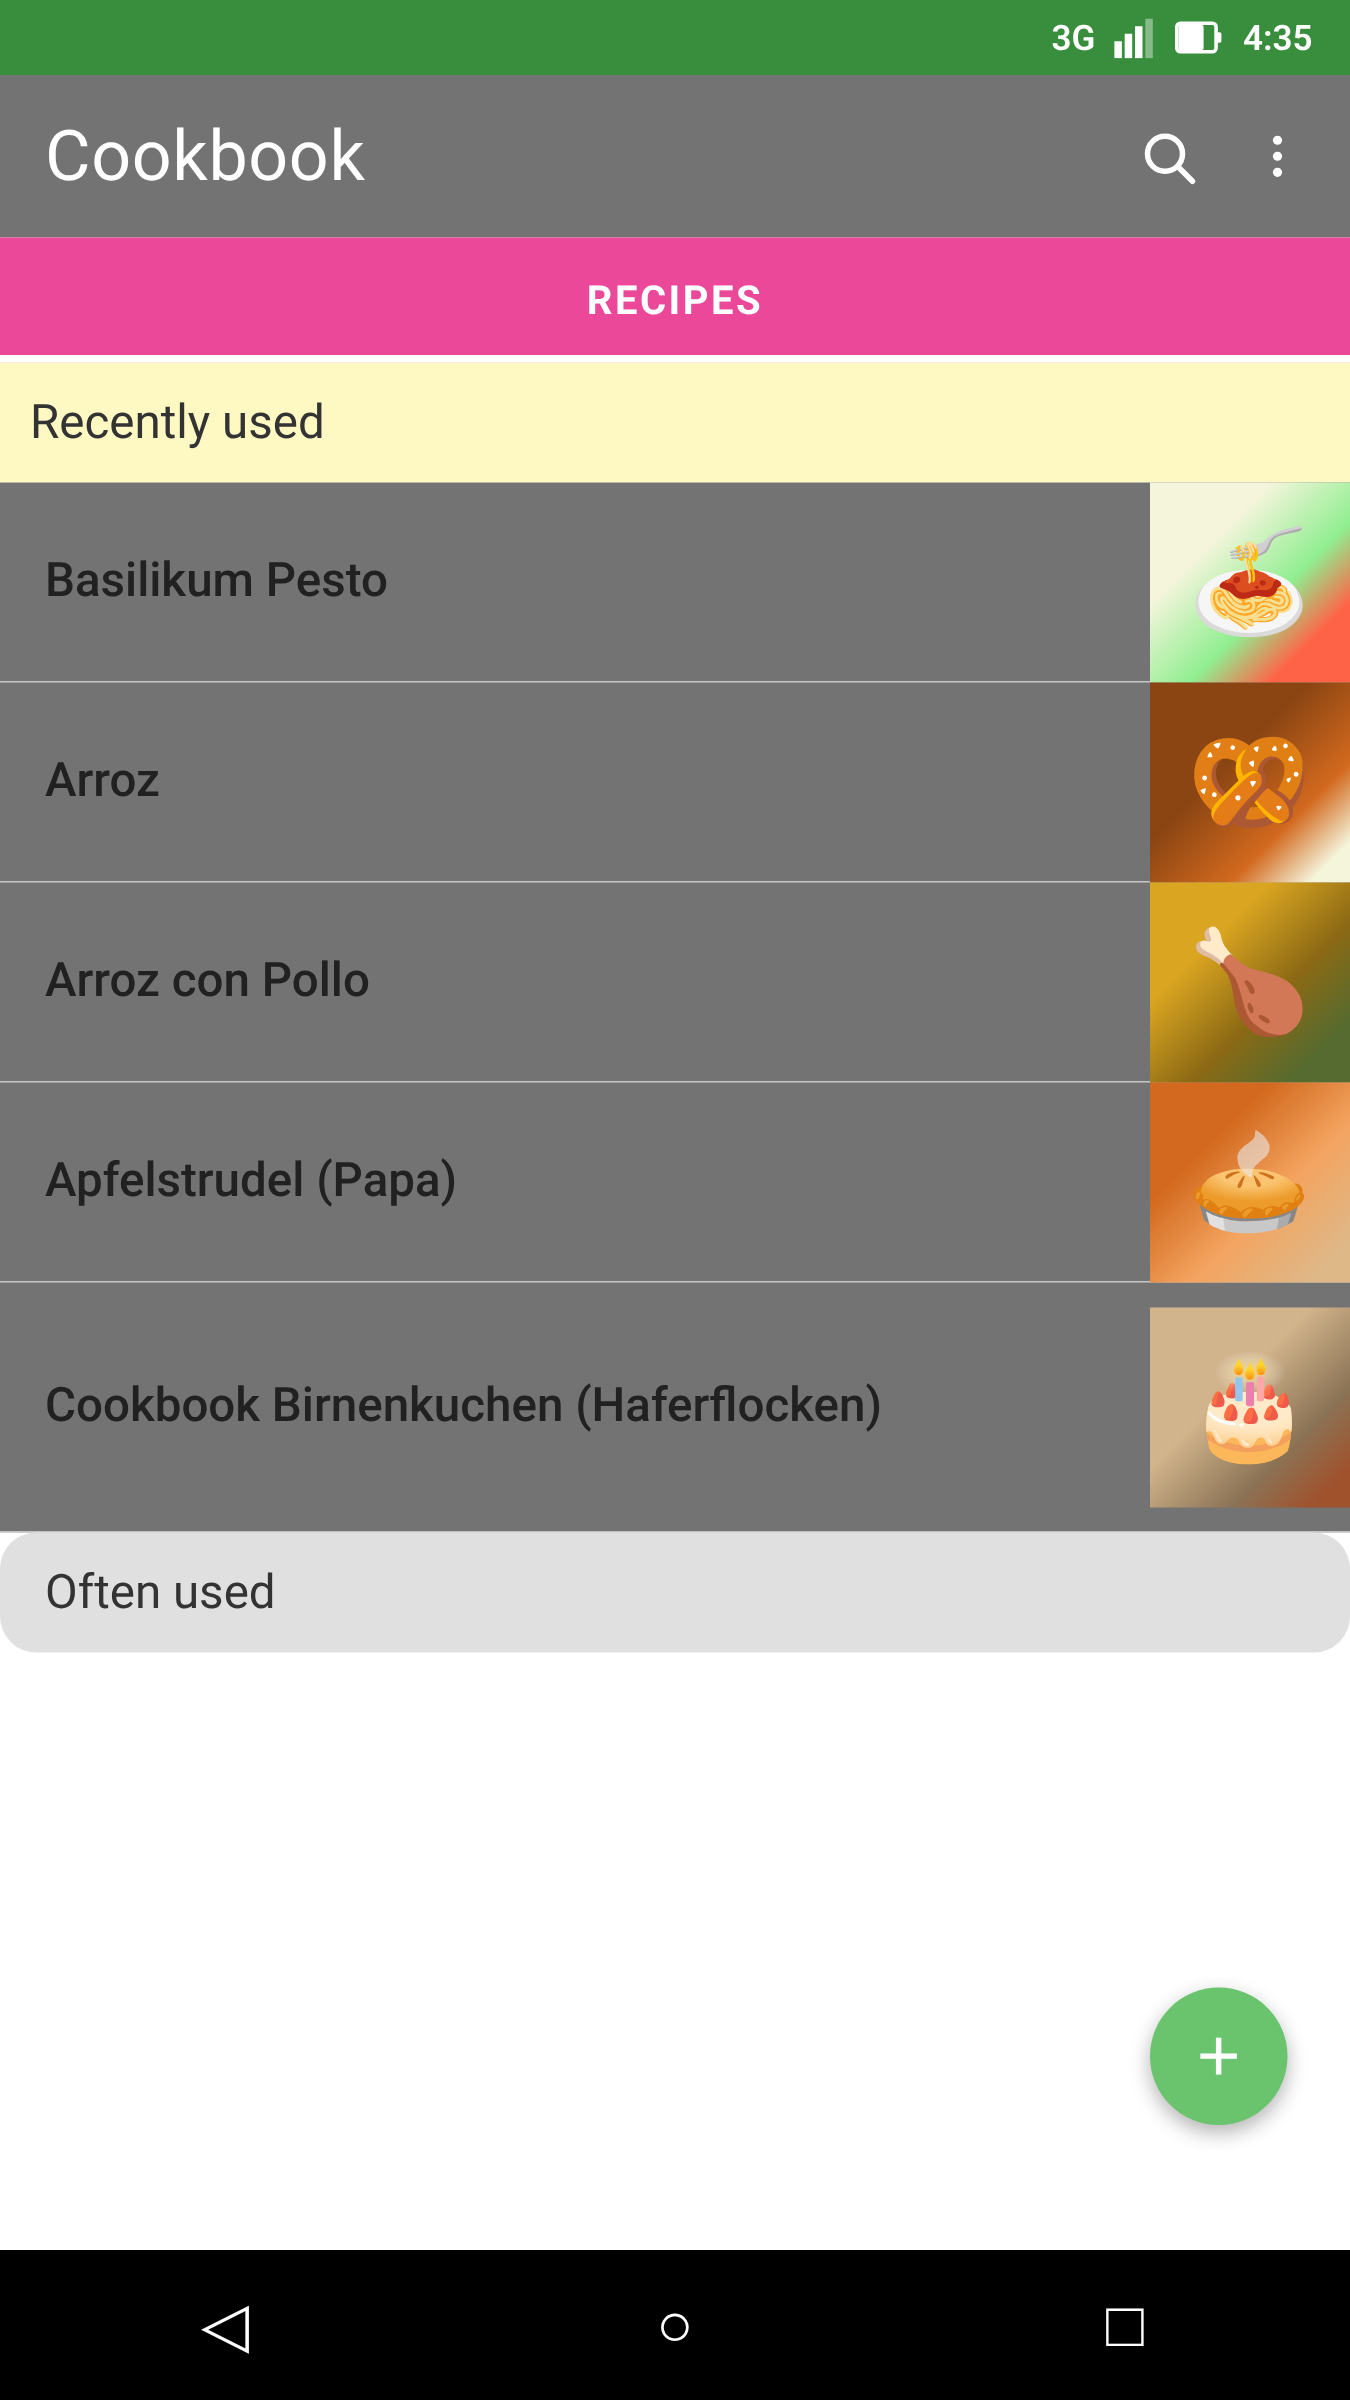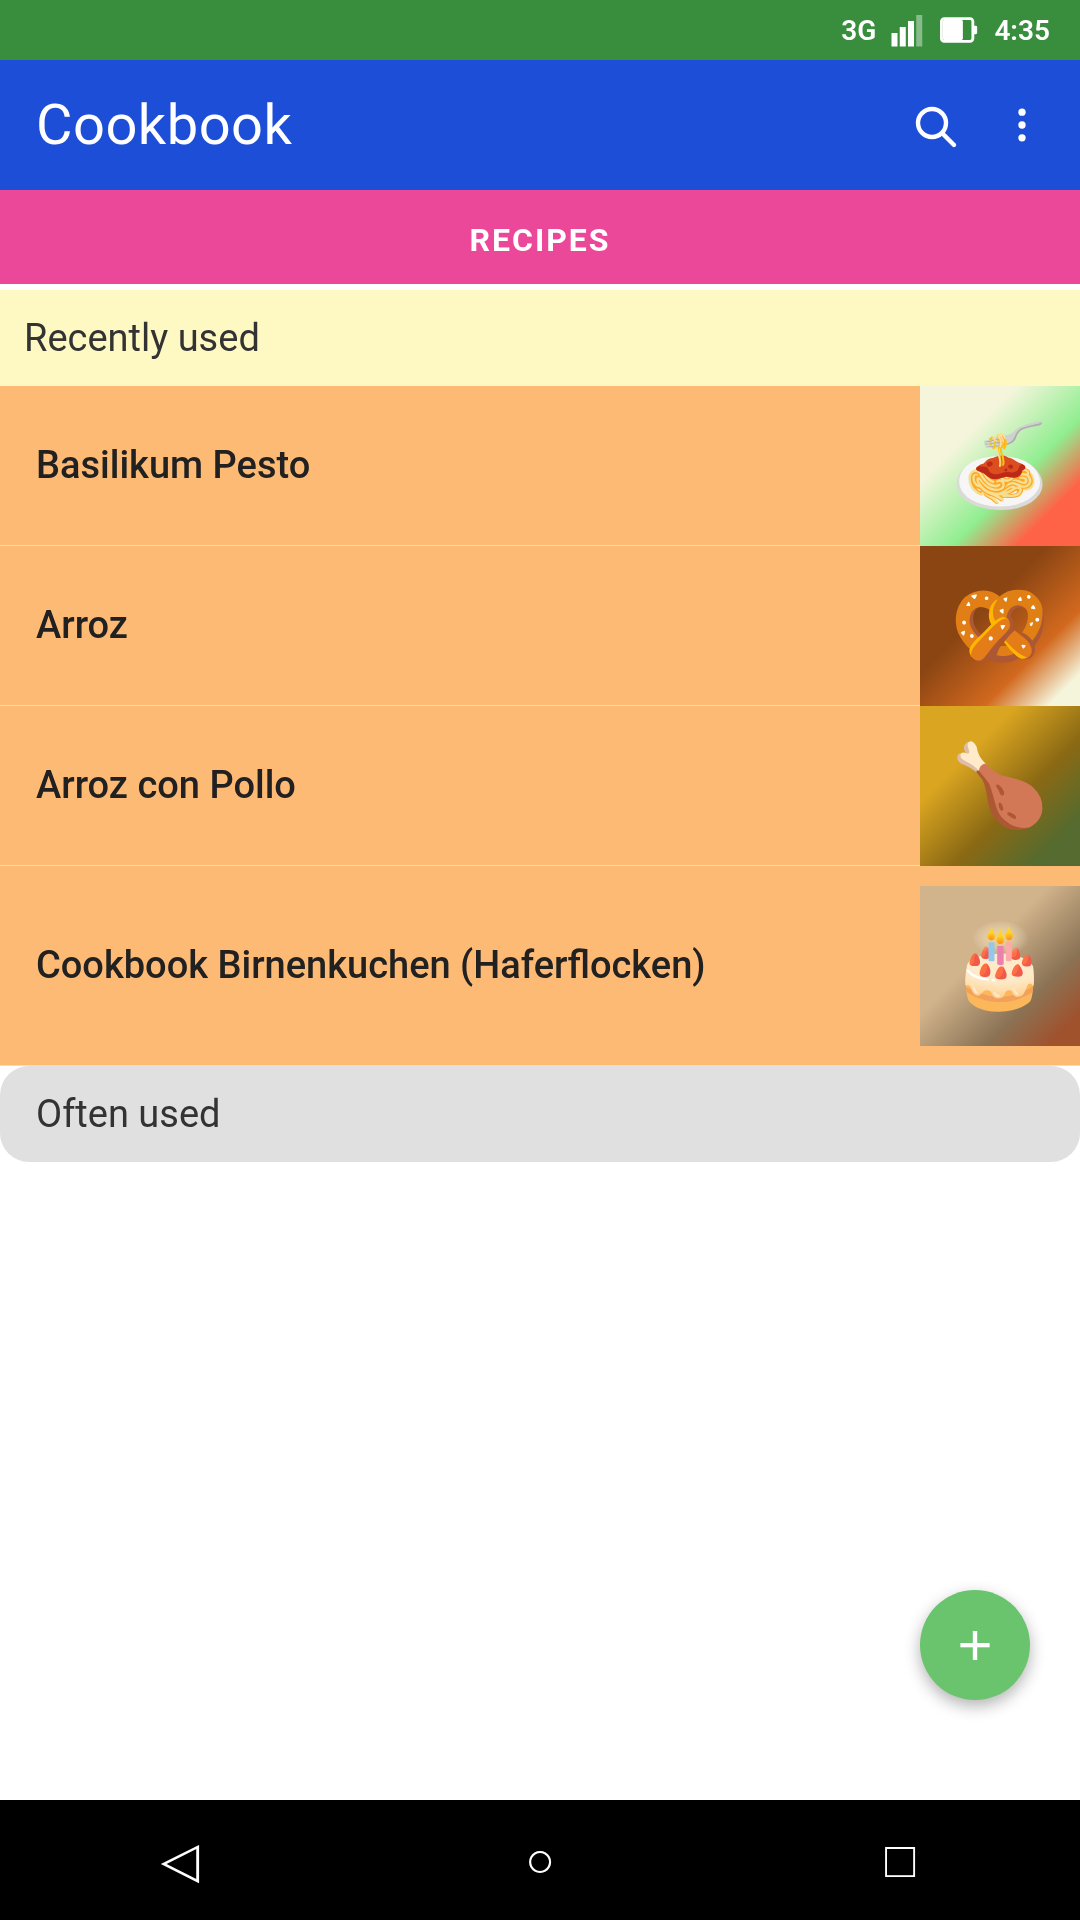--- a/index.html
+++ b/index.html
@@ -33,21 +33,21 @@
     .status-icons {
       display: flex;
       align-items: center;
       gap: 14px;
     }
 
     
     .app-bar {
       width: 100%;
       height: 130px;
-      background: #1d4ed8;
+      background: #737373;
       display: flex;
       align-items: center;
       padding: 0 36px;
       justify-content: space-between;
     }
     .app-title {
       color: #fff;
       font-size: 56px;
       font-weight: 400;
       letter-spacing: 0.5px;
@@ -115,21 +115,21 @@
     .recipe-list {
       width: 100%;
     }
     .recipe-item {
       display: flex;
       align-items: center;
       justify-content: space-between;
       padding: 0 0 0 36px;
       height: 160px;
       border-bottom: 1px solid #E0E0E0;
-      background: #fdba74;
+      background: #737373;
       cursor: pointer;
     }
     .recipe-name {
       font-size: 38px;
       font-weight: 500;
       color: #212121;
       flex: 1;
       padding-right: 20px;
       line-height: 1.3;
     }
@@ -326,20 +326,24 @@
     <span class="recipe-name">Arroz</span>
     <div class="recipe-thumb food-brezen"></div>
   </div>
 
   <div class="recipe-item">
     <span class="recipe-name">Arroz con Pollo</span>
     <div class="recipe-thumb food-arroz"></div>
   </div>
 
 
+  <div class="recipe-item">
+    <span class="recipe-name">Apfelstrudel (Papa)</span>
+    <div class="recipe-thumb food-strudel"></div>
+  </div>
 
   <div class="recipe-item tall">
     <span class="recipe-name">Cookbook Birnenkuchen (Haferflocken)</span>
     <div class="recipe-thumb food-kuchen"></div>
   </div>
 
 </div>
 
 <div class="often-used-section">
   <span>Often used</span>

